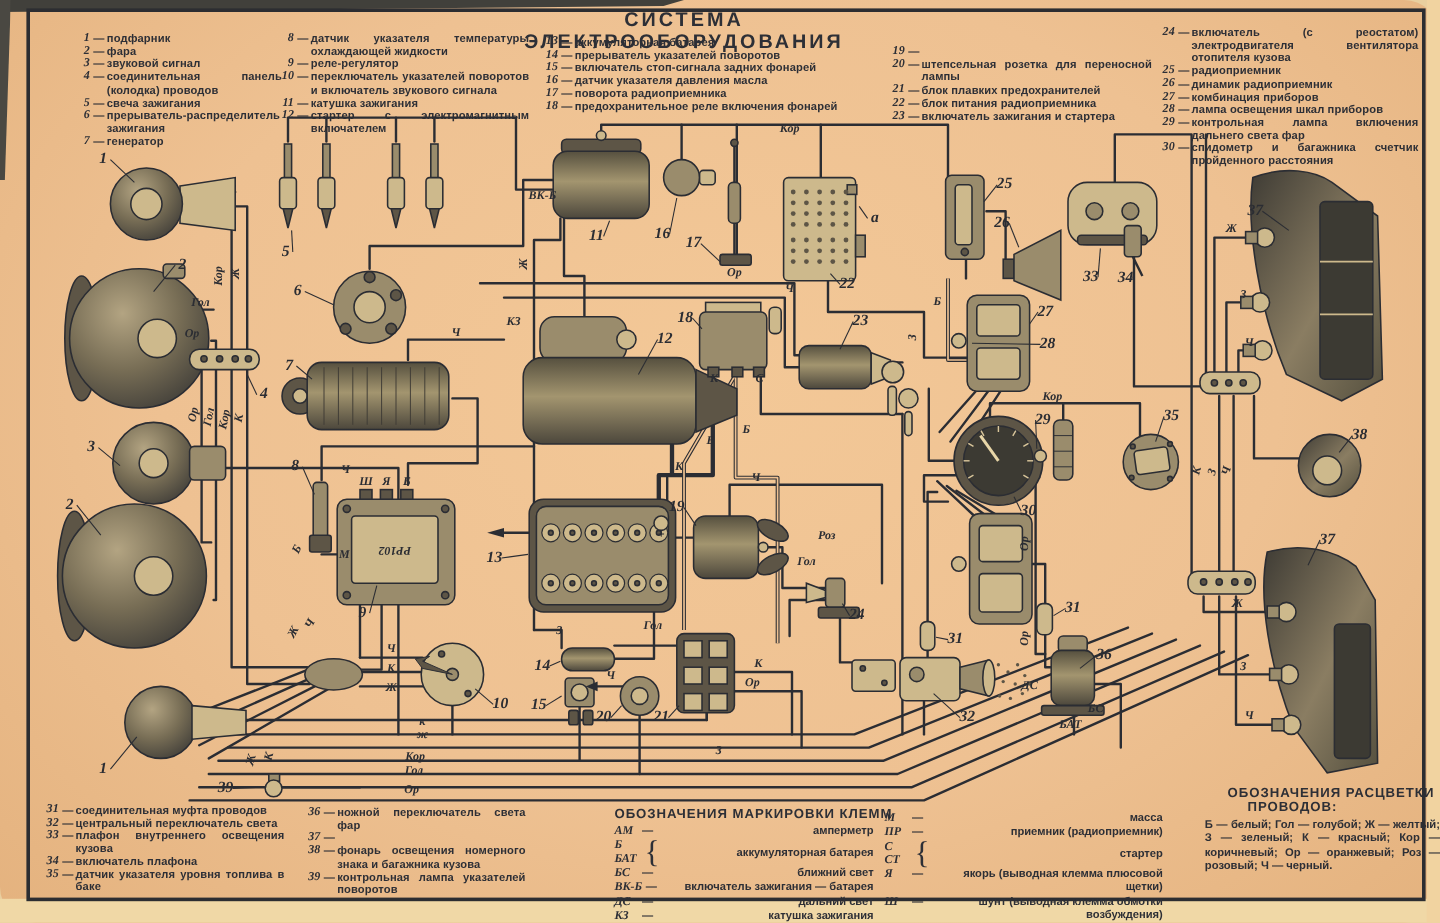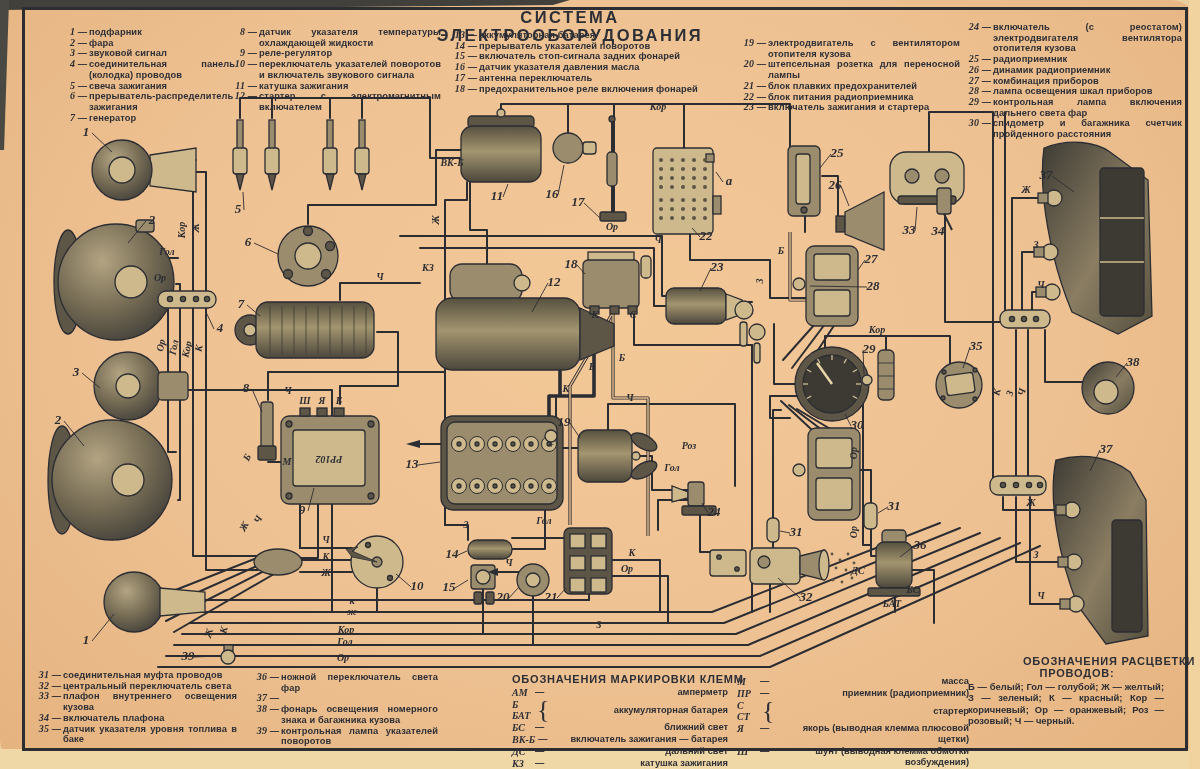--- a/index.html
+++ b/index.html
@@ -27,21 +27,21 @@
   .dash{flex:none;width:13px;text-align:center;}
   .txt{flex:auto;text-align:justify;}
   .tli{display:flex;color:#2d2f36;font:bold 9.3px/11px "Liberation Sans",sans-serif;margin-bottom:1px;}
   .abbr{font:italic bold 10px/11px "Liberation Serif",serif;flex:none;margin-right:3px;min-width:20px;}
   .tdash{flex:none;margin-right:4px;}
   .ttxt{flex:auto;text-align:right;}
   .brc{display:flex;align-items:center;}
   .bcol{display:flex;flex-direction:column;}
   .brace{font:400 26px/22px "Liberation Serif",serif;margin:0 4px 0 2px;color:#2d2f36;}
   .h1s{font:bold 11px/13px "Liberation Sans",sans-serif;letter-spacing:0.8px;color:#2d2f36;}
-  #wirecolors-body{font:bold 9.4px/11.4px "Liberation Sans",sans-serif;color:#2d2f36;text-align:justify;}
+  #wirecolors-body{font:bold 9.4px/11.4px "Liberation Sans",sans-serif;color:#2d2f36;text-align:justify;margin-left:36px;}
   svg text{user-select:none;}
   .cn{font:italic bold 13px "Liberation Serif",serif;fill:#2b2d33;}
   .wl{font:italic bold 10px "Liberation Serif",serif;fill:#2b2d33;}
 </style>
 </head>
 <body>
 
 <div id="poster">
   <div class="edge" id="edge-top"></div>
   <div class="edge" id="edge-left"></div>
@@ -132,33 +132,32 @@
         <span class="txt">включатель стоп-сигнала задних фонарей</span>
       </div>
       <div class="li">
         <span class="num">16</span>
         <span class="dash">—</span>
         <span class="txt">датчик указателя давления масла</span>
       </div>
       <div class="li">
         <span class="num">17</span>
         <span class="dash">—</span>
-        <span class="txt">антенна переключатель</span>
+        <span class="txt">поворота радиоприемника</span>
       </div>
       <div class="li">
         <span class="num">18</span>
         <span class="dash">—</span>
         <span class="txt">предохранительное реле включения фонарей</span>
       </div>
     </div>
   <div class="lcol" id="ltc3" style="left:737px;top:38px;width:223px">
       <div class="li">
         <span class="num">19</span>
         <span class="dash">—</span>
-        <span class="txt">электродвигатель с вентилятором отопителя кузова</span>
       </div>
       <div class="li">
         <span class="num">20</span>
         <span class="dash">—</span>
         <span class="txt">штепсельная розетка для переносной лампы</span>
       </div>
       <div class="li">
         <span class="num">21</span>
         <span class="dash">—</span>
         <span class="txt">блок плавких предохранителей</span>

